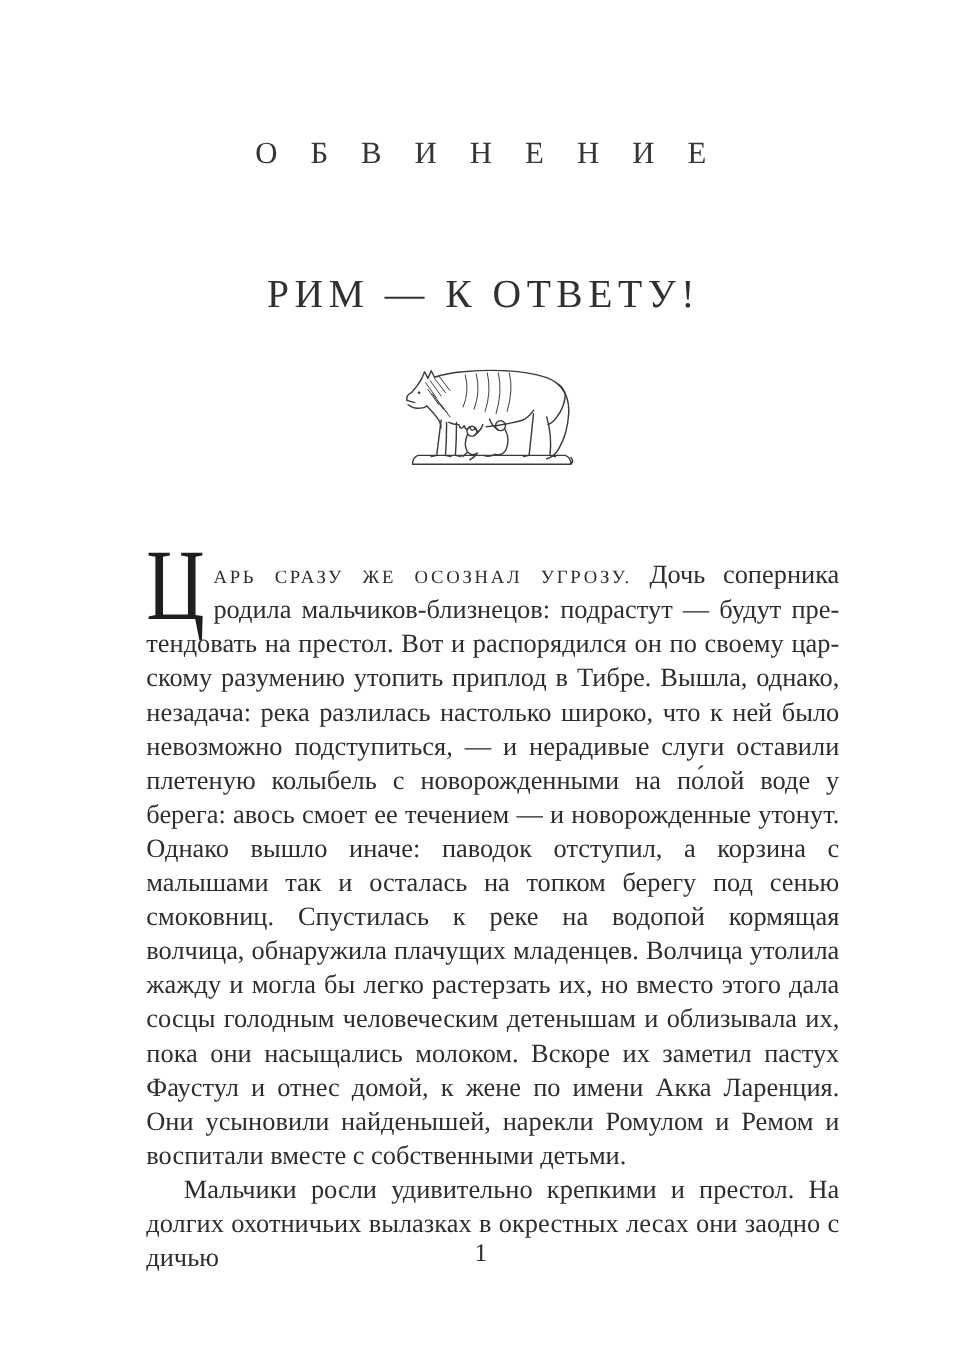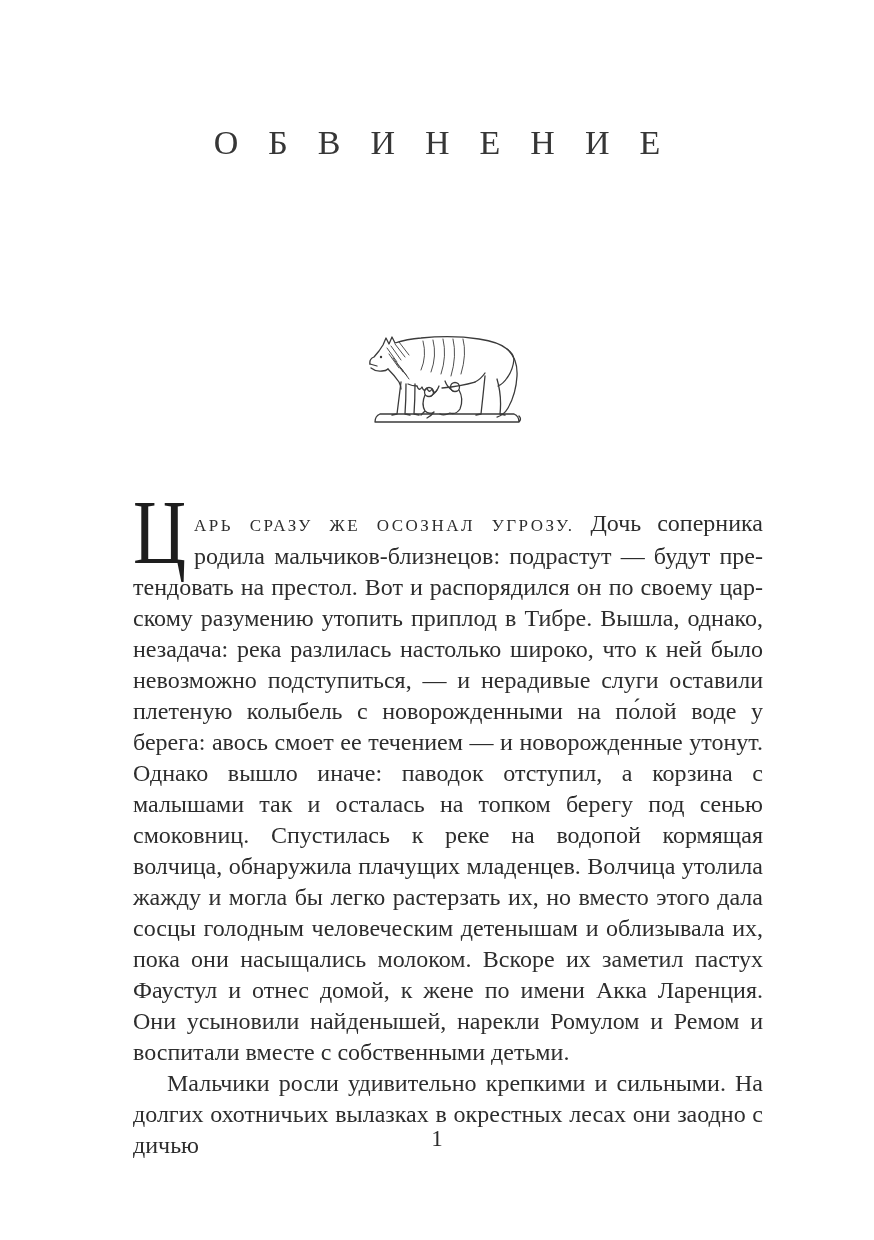--- a/index.html
+++ b/index.html
@@ -16,21 +16,21 @@
     font-family: "Liberation Serif", "DejaVu Serif", serif;
     color: #2d2d2d;
   }
   .running-head {
     position: absolute;
     top: 124px;
     left: 0;
     width: 100%;
     box-sizing: border-box;
     text-align: center;
-    font-size: 34px;
+    font-size: 28px;
     letter-spacing: 30px;
     padding-left: 30px; 
     color: #363636;
     white-space: nowrap;
   }
   .chapter-title {
     position: absolute;
     top: 246px;
     left: 0;
     width: 100%;
@@ -98,20 +98,21 @@
   svg .ln { stroke: #3b3b3b; stroke-width: 1.3; fill: none; stroke-linecap: round; stroke-linejoin: round; }
   svg .thin { stroke: #3b3b3b; stroke-width: 0.9; fill: none; stroke-linecap: round; }
 </style>
 </head>
 <body>
 
 <div class="page">
 
   <div class="running-head">ОБВИНЕНИЕ</div>
 
+  <h1 class="chapter-title">РИМ — К ОТВЕТУ!</h1>
 
   <figure class="illustration">
     <svg width="160" height="102" viewBox="0 0 160 102" aria-hidden="true">
 
       <path class="ln" d="M13,88 L147,88 M8,96 L152,96 M13,88 Q8,90 8,96 M147,88 Q152,90 152,96 M152,96 Q155,93 152,90"></path>
 
       <path class="ln" d="M3,38 Q2,33 7,31 L12,25 L16,19 L19,12 L22,18 L25,11 L28,17 Q40,13 54,12 Q86,9 112,13 Q132,16 140,23 Q146,27 147,33"></path>
 
       <path class="ln" d="M3,38 L10,40 M4,42 Q9,46 15,45 Q19,45 21,43"></path>
       <circle cx="14" cy="31" r="1.2" fill="#3b3b3b" stroke="none"></circle>
@@ -135,18 +136,18 @@
 
       <circle class="ln" cx="88" cy="61" r="4.5"></circle>
       <path class="ln" d="M86,65 Q80,61 78,55 M92,64 Q97,73 93,83 Q89,89 83,87 M83,87 Q77,90 73,88"></path>
     </svg>
   </figure>
 
   <div class="body-text">
     <p class="para">
       <span class="dropcap-wrap"><span class="dropcap-glyph">Ц</span></span><span class="lead-caps">АРЬ СРАЗУ ЖЕ ОСОЗНАЛ УГРОЗУ.</span><span> Дочь соперника родила мальчиков-близнецов: подрастут — будут пре­тендовать на престол. Вот и распорядился он по своему цар­скому разумению утопить приплод в Тибре. Вышла, однако, незадача: река разлилась настолько широко, что к ней было не­возможно подступиться, — и нерадивые слуги оставили плете­ную колыбель с новорожденными на по́лой воде у берега: авось смоет ее течением — и новорожденные утонут. Однако вышло иначе: паводок отступил, а корзина с малышами так и осталась на топком берегу под сенью смоковниц. Спустилась к реке на водопой кормящая волчица, обнаружила плачущих младен­цев. Волчица утолила жажду и могла бы легко растерзать их, но вместо этого дала сосцы голодным человеческим детенышам и облизывала их, пока они насыщались молоком. Вскоре их за­метил пастух Фаустул и отнес домой, к жене по имени Акка Ла­ренция. Они усыновили найденышей, нарекли Ромулом и Ре­мом и воспитали вместе с собственными детьми.</span>
     </p>
-    <p class="para para-indent">Мальчики росли удивительно крепкими и сильными. На дол­гих охотничьих вылазках в окрестных лесах они заодно с дичью</p>
+    <p class="para para-indent">Мальчики росли удивительно крепкими и престол. На дол­гих охотничьих вылазках в окрестных лесах они заодно с дичью</p>
   </div>
 
   <div class="page-number">1</div>
 
 </div>
 
 </body></html>

